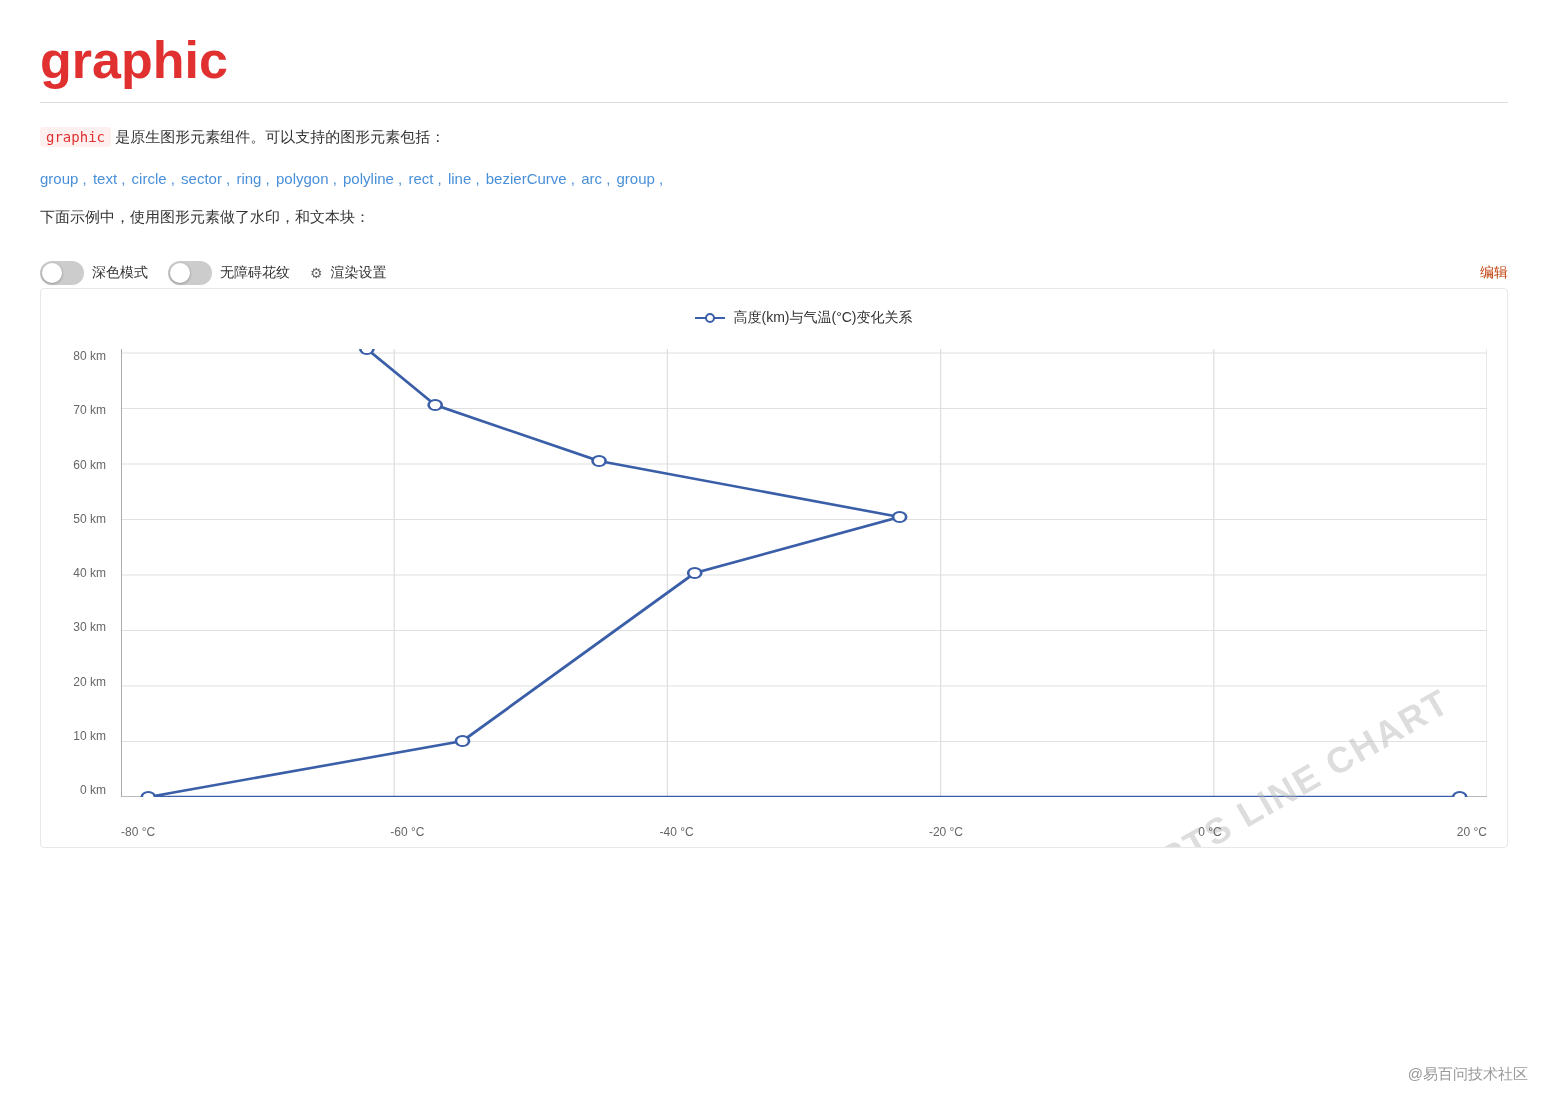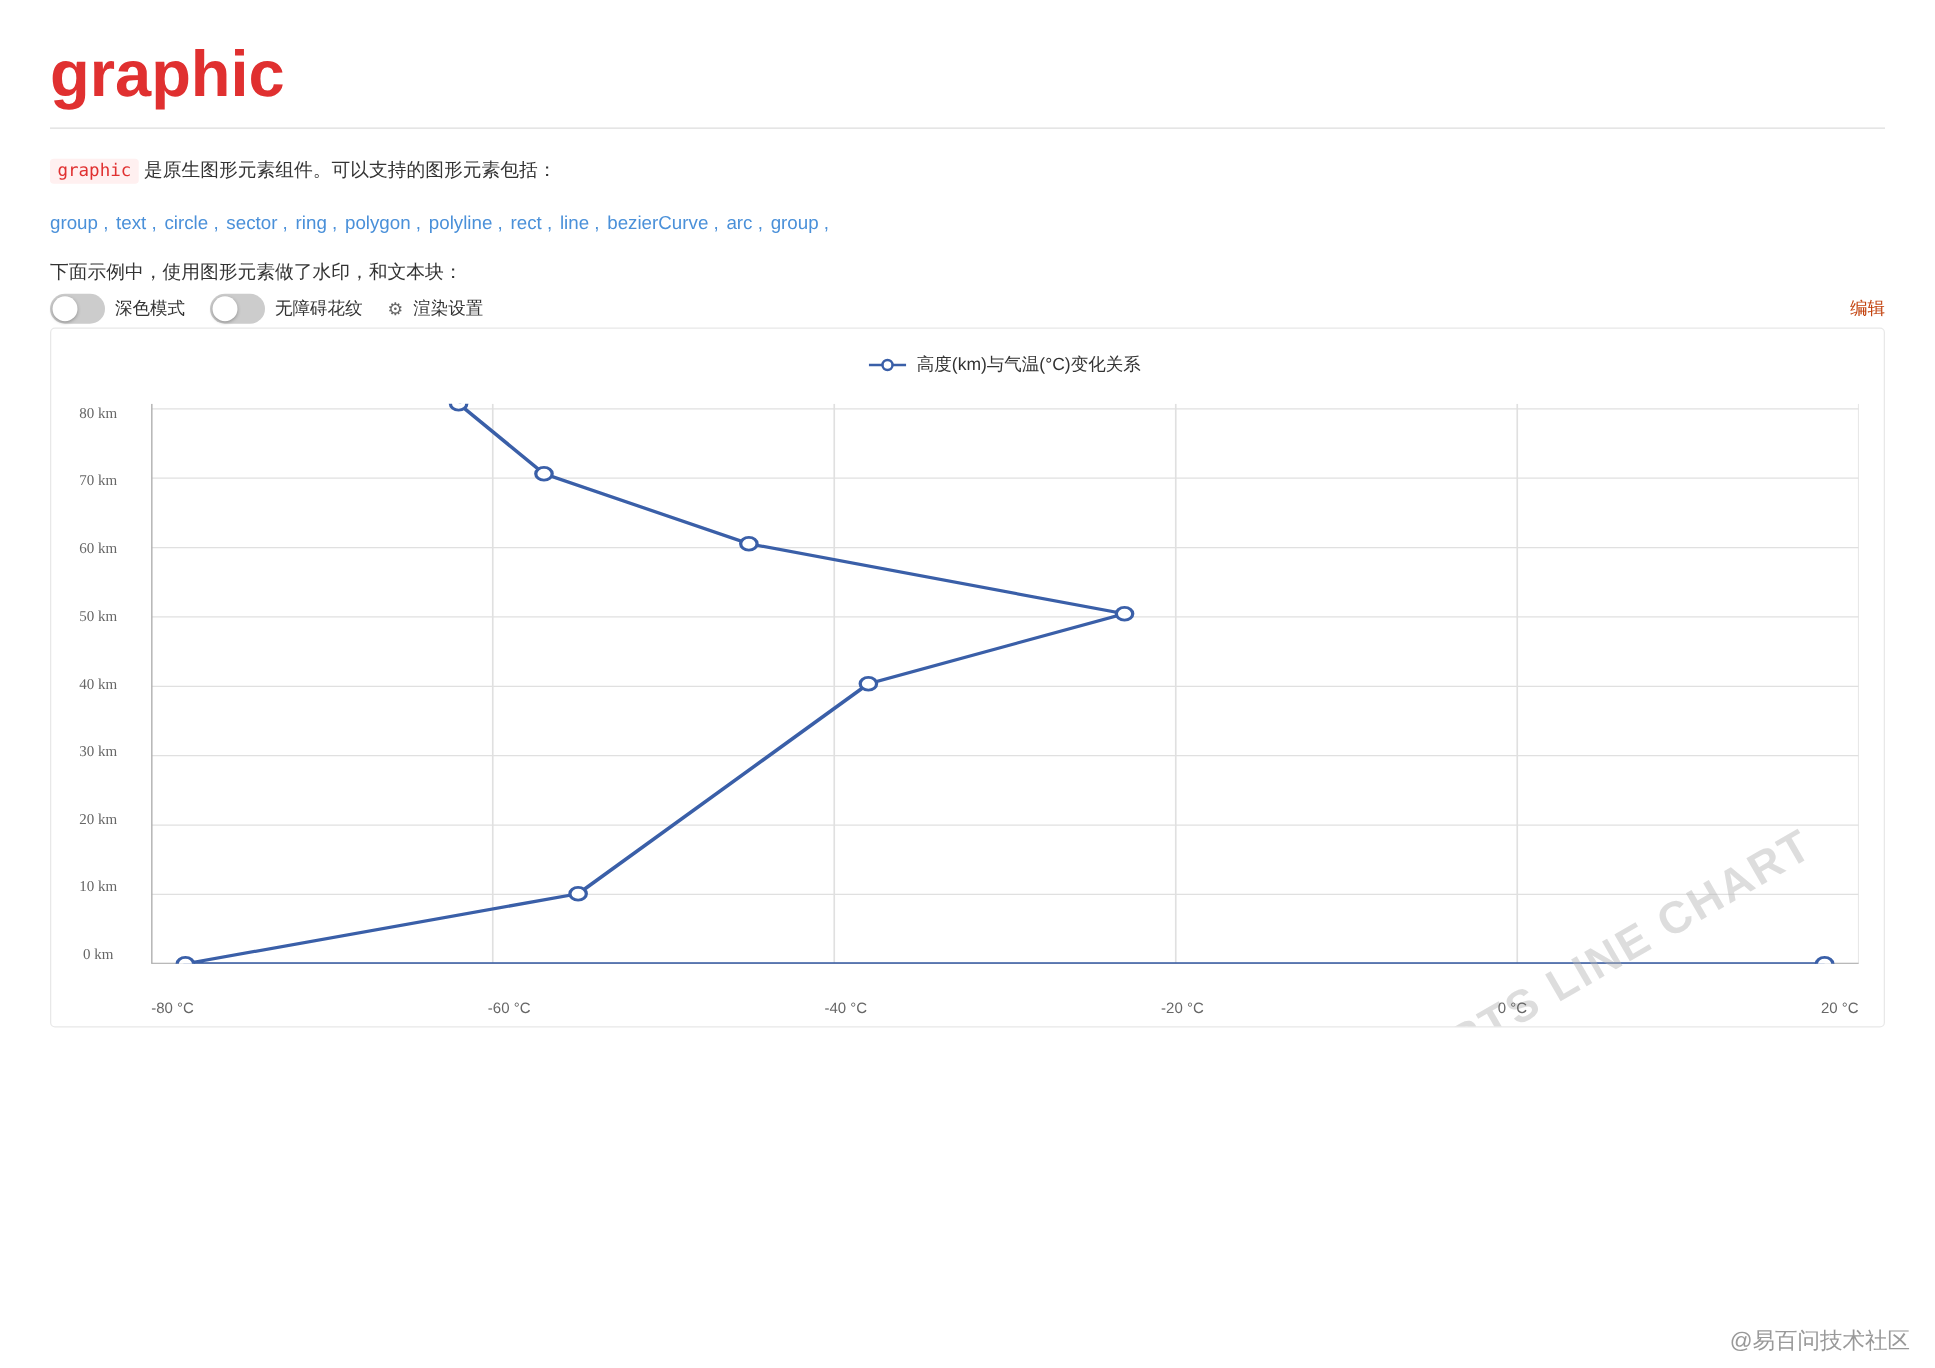--- a/index.html
+++ b/index.html
@@ -37,21 +37,21 @@
       font-size: 15px;
       color: #4a90d9;
       margin-bottom: 14px;
       line-height: 2;
     }
     .type-list span {
       margin-right: 2px;
     }
     .subtitle {
       font-size: 15px;
-      margin-bottom: 8px;
+      margin-bottom: 34px;
     }
     .toolbar {
       display: flex;
       align-items: center;
       gap: 20px;
       margin-bottom: 3px;
     }
     .toolbar-item {
       display: flex;
       align-items: center;
@@ -123,23 +123,22 @@
       left: 10px;
       top: 60px;
       bottom: 50px;
       display: flex;
       flex-direction: column-reverse;
       justify-content: space-between;
     }
     .y-label {
       font-size: 12px;
       color: #666;
-      text-align: center;
+      text-align: right;
       width: 55px;
-      font-family: Liberation Serif, serif;
     }
     
     .x-axis {
       position: absolute;
       bottom: 8px;
       left: 80px;
       right: 20px;
       display: flex;
       justify-content: space-between;
     }
@@ -180,21 +179,21 @@
       padding: 12px 16px;
       font-size: 13px;
       line-height: 1.8;
       color: #333;
       z-index: 10;
     }
     .footer-brand {
       position: fixed;
       bottom: 10px;
       right: 20px;
-      font-size: 18px;
+      font-size: 15px;
       color: #999;
     }
   </style>
 </head>
 <body>
 
 <h1 class="page-title">graphic</h1>
 <hr class="divider">
 
 <p class="description">

